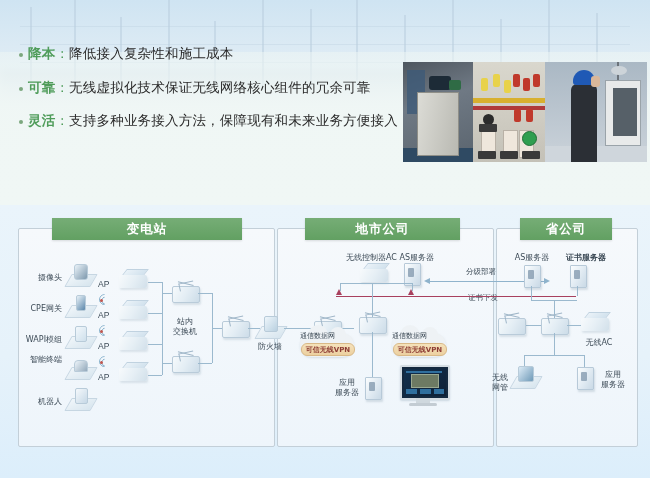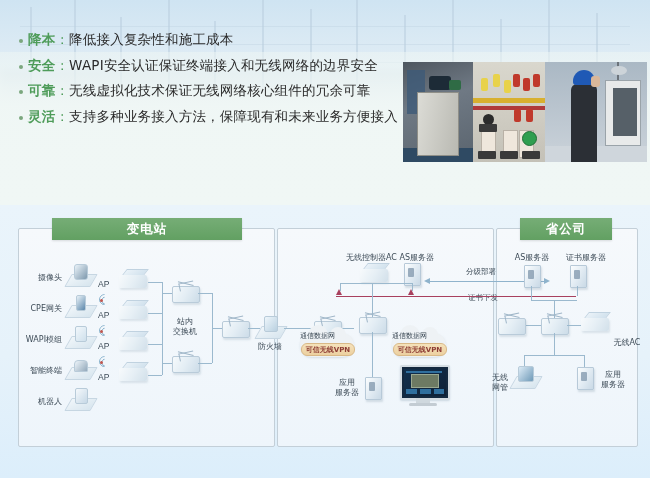--- a/index.html
+++ b/index.html
@@ -28,21 +28,21 @@
     background:linear-gradient(180deg,rgba(238,246,244,.55) 0%,rgba(240,247,245,.9) 35%,rgba(240,247,245,.98) 100%);
   }
   .bg-band .groundblur{
     position:absolute;left:0;top:70px;width:650px;height:40px;
     background:linear-gradient(180deg,rgba(175,196,212,.30),rgba(214,228,238,0));
     filter:blur(3px);
   }
 
   
   .bullets{position:absolute;left:16px;top:30px;width:392px;}
-  .bullet{display:flex;align-items:flex-start;margin-bottom:6px;}
+  .bullet{display:flex;align-items:flex-start;margin-bottom:6px;margin-top:14px;}
   .dot{
     width:4px;height:4px;border-radius:50%;background:#7ba77e;
     margin:9px 5px 0 3px;flex:0 0 auto;
   }
   .btext{font-size:13.5px;line-height:19.5px;color:#2a2a2a;letter-spacing:.2px;}
   .kw{color:#4f9c5a;font-weight:bold;}
   .bsep{color:#4f9c5a;}
 
   
   .photo{
@@ -187,24 +187,20 @@
     <div class="haze"></div>
   </div>
 
   <div class="bullets">
 
     <div class="bullet">
       <span class="dot"></span>
       <span class="btext"><span class="kw">降本</span><span class="bsep">：</span><span>降低接入复杂性和施工成本</span></span>
     </div>
 
-    <div class="bullet">
-      <span class="dot"></span>
-      <span class="btext"><span class="kw">安全</span><span class="bsep">：</span><span>WAPI安全认证保证终端接入和无线网络的边界安全</span></span>
-    </div>
 
     <div class="bullet">
       <span class="dot"></span>
       <span class="btext"><span class="kw">可靠</span><span class="bsep">：</span><span>无线虚拟化技术保证无线网络核心组件的冗余可靠</span></span>
     </div>
 
     <div class="bullet">
       <span class="dot"></span>
       <span class="btext"><span class="kw">灵活</span><span class="bsep">：</span><span>支持多种业务接入方法，保障现有和未来业务方便接入</span></span>
     </div>
@@ -252,26 +248,27 @@
     </div>
   </div>
 
   <div class="diagram">
 
     <div class="panel p1"></div>
     <div class="panel p2"></div>
     <div class="panel p3"></div>
 
     <div class="ghead h1">变电站</div>
+    <div class="ghead h2">地市公司</div>
     <div class="ghead h3">省公司</div>
 
     <div class="lbl l" style="left:10px;top:68px;width:52px;">摄像头</div>
     <div class="lbl l" style="left:6px;top:99px;width:56px;">CPE网关</div>
     <div class="lbl l" style="left:2px;top:130px;width:60px;">WAPI模组</div>
-    <div class="lbl l" style="left:6px;top:161px;width:56px;">智能终端</div>
+    <div class="lbl l" style="left:6px;top:150px;width:56px;">智能终端</div>
     <div class="lbl l" style="left:10px;top:192px;width:52px;">机器人</div>
 
     <div class="ep" style="left:68px;top:58px;">
         <div class="pad"></div>
         <div class="obj" style="border-radius:3px;background:linear-gradient(130deg,#eaf3f9,#7d98ad);"></div>
       </div>
     <div class="ep" style="left:68px;top:89px;">
         <div class="pad"></div>
         <div class="obj" style="width:8px;left:8px;background:linear-gradient(130deg,#e9f2f8,#5b87ab);"></div>
       </div>
@@ -409,38 +406,38 @@
 
     <div class="flabel" style="left:466px;top:62px;">分级部署</div>
     <div class="arrowline ar-blue" style="left:430px;top:76px;width:114px;"></div>
     <div class="arrowhead ah-left" style="left:424px;top:73px;"></div>
     <div class="arrowhead ah-right" style="left:544px;top:73px;"></div>
 
     <div class="flabel" style="left:468px;top:88px;">证书下发</div>
     <div class="arrowline ar-pink" style="left:454px;top:91px;width:122px;"></div>
 
     <div class="lbl" style="left:508px;top:48px;width:48px;">AS服务器</div>
-    <div class="lbl" style="left:558px;top:48px;width:56px;">证书服务器</div>
+    <div class="lbl" style="left:558px;top:48px;width:56px;font-weight:bold;">证书服务器</div>
     <div class="srv" style="left:524px;top:60px;"></div>
     <div class="srv" style="left:570px;top:60px;"></div>
 
     <div class="line lv" style="left:531px;top:81px;height:14px;"></div>
     <div class="line lv" style="left:577px;top:81px;height:10px;"></div>
     <div class="line lh" style="left:531px;top:95px;width:46px;"></div>
     <div class="line lv" style="left:554px;top:95px;height:18px;"></div>
 
     <div class="swi" style="left:541px;top:113px;"></div>
     <div class="line lh" style="left:516px;top:120px;width:25px;"></div>
     <div class="swi" style="left:498px;top:113px;"></div>
     <div class="line lh" style="left:567px;top:120px;width:14px;"></div>
     <div class="apwrap" style="left:581px;top:113px;">
         <div class="fin"></div>
         <div class="ap"></div>
       </div>
-    <div class="lbl" style="left:606px;top:133px;width:42px;">无线AC</div>
+    <div class="lbl" style="left:578px;top:133px;width:42px;">无线AC</div>
 
     <div class="line lv" style="left:554px;top:128px;height:22px;"></div>
     <div class="line lh" style="left:524px;top:150px;width:60px;"></div>
     <div class="line lv" style="left:524px;top:150px;height:12px;"></div>
     <div class="line lv" style="left:584px;top:150px;height:12px;"></div>
 
     <div class="ep" style="left:513px;top:160px;">
         <div class="pad"></div>
         <div class="obj" style="width:14px;left:5px;background:linear-gradient(130deg,#dcebf6,#6f9ab8);"></div>
       </div>

